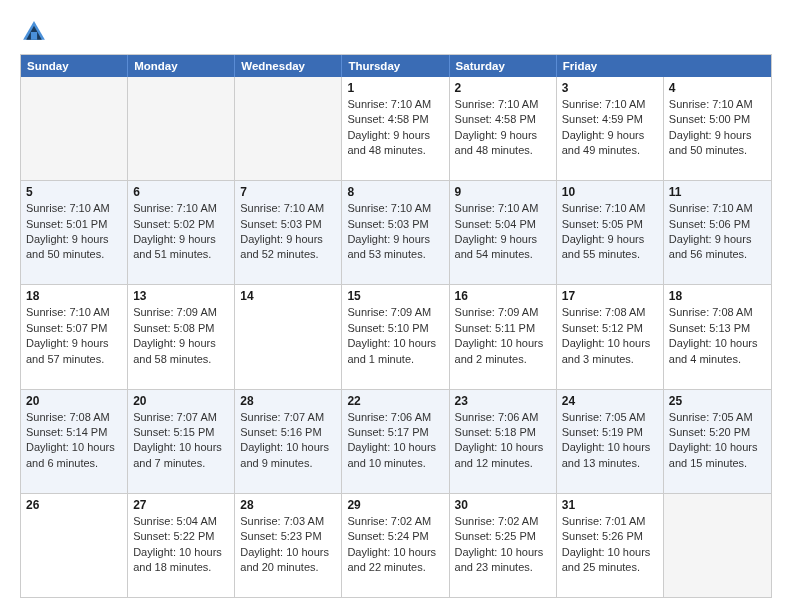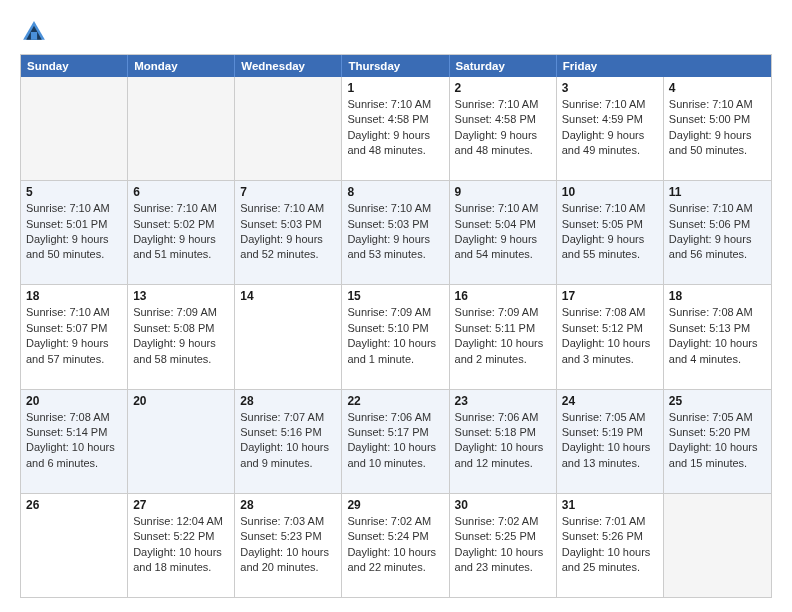--- a/index.html
+++ b/index.html
@@ -269,20 +269,23 @@
         </div>
         <div class="cal-row">
           <div class="cal-cell alt-row">
             <div class="day-num">20</div>
             <div class="cell-info">Sunrise: 7:08 AM
 Sunset: 5:14 PM
 Daylight: 10 hours and 6 minutes.</div>
           </div>
           <div class="cal-cell alt-row">
             <div class="day-num">20</div>
+            <div class="cell-info">Sunrise: 7:07 AM
+Sunset: 5:15 PM
+Daylight: 10 hours and 7 minutes.</div>
           </div>
           <div class="cal-cell alt-row">
             <div class="day-num">28</div>
             <div class="cell-info">Sunrise: 7:07 AM
 Sunset: 5:16 PM
 Daylight: 10 hours and 9 minutes.</div>
           </div>
           <div class="cal-cell alt-row">
             <div class="day-num">22</div>
             <div class="cell-info">Sunrise: 7:06 AM
@@ -307,21 +310,21 @@
 Sunset: 5:20 PM
 Daylight: 10 hours and 15 minutes.</div>
           </div>
         </div>
         <div class="cal-row">
           <div class="cal-cell">
             <div class="day-num">26</div>
           </div>
           <div class="cal-cell">
             <div class="day-num">27</div>
-            <div class="cell-info">Sunrise: 12:04 AM
+            <div class="cell-info">Sunrise: 5:04 AM
 Sunset: 5:22 PM
 Daylight: 10 hours and 18 minutes.</div>
           </div>
           <div class="cal-cell">
             <div class="day-num">28</div>
             <div class="cell-info">Sunrise: 7:03 AM
 Sunset: 5:23 PM
 Daylight: 10 hours and 20 minutes.</div>
           </div>
           <div class="cal-cell">

